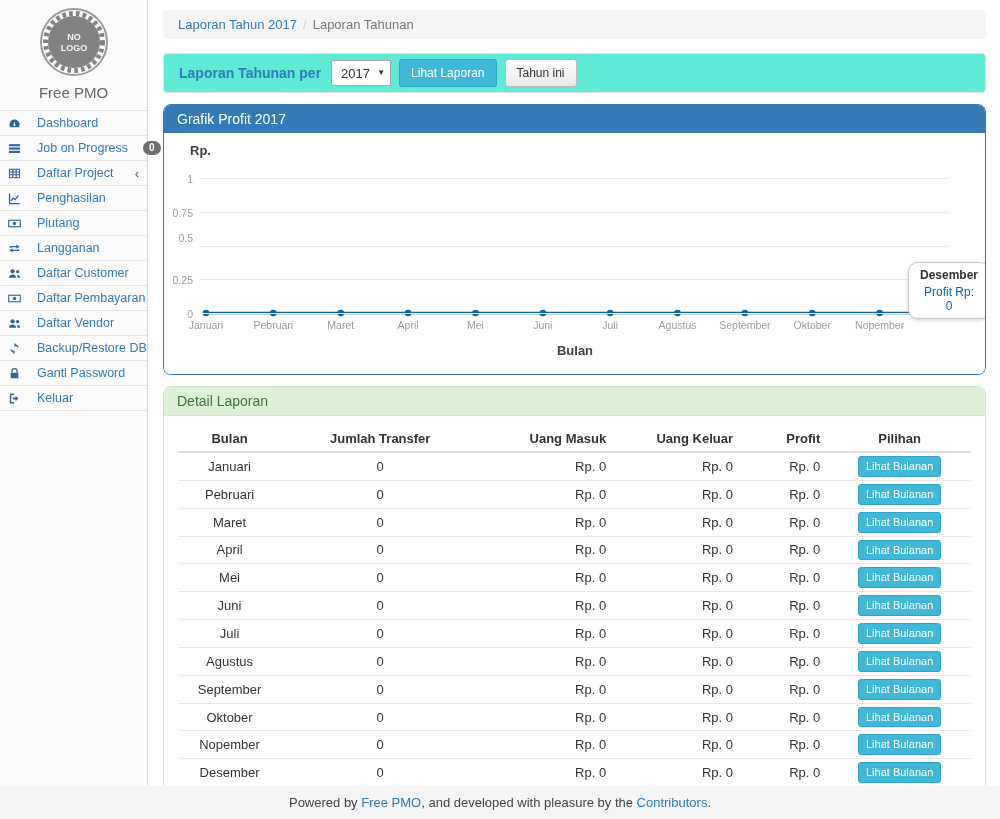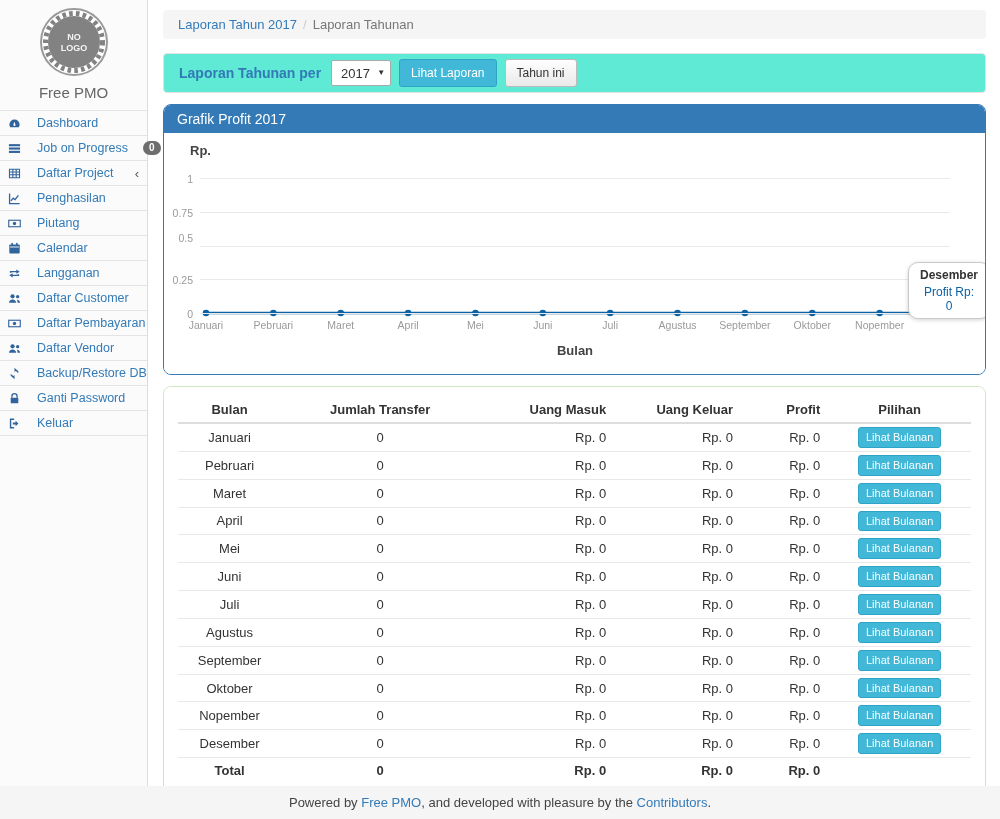--- a/index.html
+++ b/index.html
@@ -124,31 +124,20 @@
         <span class="mi-label">Penghasilan</span>
       </a>
       <a class="menu-item">
         <span class="mi-icon">
           <svg viewBox="0 0 14 14">
             <rect x="0.8" y="3.5" width="12.4" height="7" fill="none" stroke="currentColor" stroke-width="1.2"></rect>
             <circle cx="7" cy="7" r="1.8"></circle>
           </svg>
         </span>
         <span class="mi-label">Piutang</span>
-      </a>
-      <a class="menu-item">
-        <span class="mi-icon">
-          <svg viewBox="0 0 14 14">
-            <rect x="1.4" y="2.6" width="11.2" height="9.8" rx="1"></rect>
-            <rect x="3.6" y="0.9" width="1.7" height="3" rx="0.7"></rect>
-            <rect x="8.7" y="0.9" width="1.7" height="3" rx="0.7"></rect>
-            <path d="M2.2 5.4h9.6" stroke="#fbfbfb" stroke-width="1"></path>
-          </svg>
-        </span>
-        <span class="mi-label">Calendar</span>
       </a>
       <a class="menu-item">
         <span class="mi-icon">
           <svg viewBox="0 0 14 14">
             <path d="M2 6.2V4.4h7V2.6L12.6 5 9 7.4V5.6H3.8v.6zM12 7.8v1.8H5v1.8L1.4 9 5 6.6v1.8h5.2v-.6z"></path>
           </svg>
         </span>
         <span class="mi-label">Langganan</span>
       </a>
       <a class="menu-item">
@@ -270,20 +259,21 @@
         <div class="xtick" style="left: 378.818px;">Juni</div>
         <div class="xtick" style="left: 446.182px;">Juli</div>
         <div class="xtick" style="left: 513.545px;">Agustus</div>
         <div class="xtick" style="left: 580.909px;">September</div>
         <div class="xtick" style="left: 648.273px;">Oktober</div>
         <div class="xtick" style="left: 715.636px;">Nopember</div>
       </div>
   </section>
 
   <section class="panel panel-success">
+    <div class="panel-heading ph-green">Detail Laporan</div>
     <div class="table-wrap">
       <table>
         <thead>
             <tr id="thead-row">
               <th class="al-c" style="width: 13%;">Bulan</th>
               <th class="al-c" style="width: 25%;">Jumlah Transfer</th>
               <th class="al-r" style="width: 17%;">Uang Masuk</th>
               <th class="al-r" style="width: 16%;">Uang Keluar</th>
               <th class="al-r" style="width: 11%;">Profit</th>
               <th class="al-c" style="width: 18%;">Pilihan</th>

